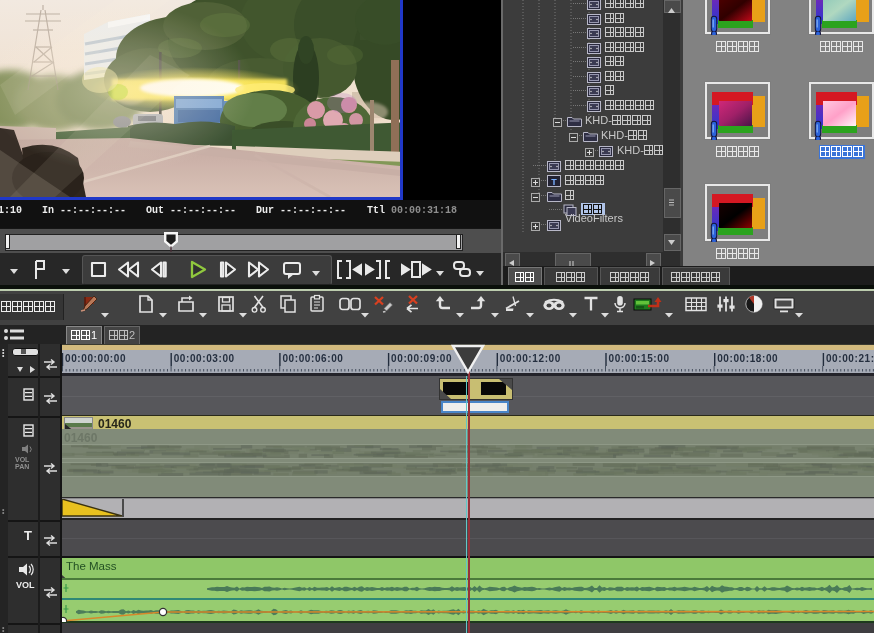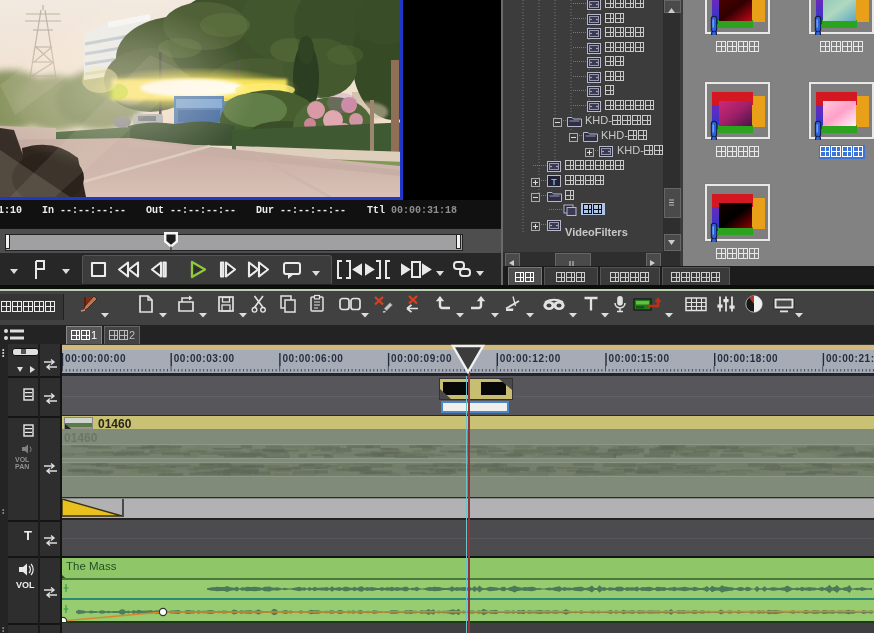--- a/index.html
+++ b/index.html
@@ -393,21 +393,21 @@
             <rect x="0.5" y="0.5" width="8" height="8" fill="#3c3c3c" stroke="#aaa"></rect>
             <line x1="2" y1="4.5" x2="7" y2="4.5" stroke="#ddd"></line>
             <line x1="4.5" y1="2" x2="4.5" y2="7" stroke="#ddd"></line>
           </svg></div>
         <div class="abs" style="left: 44px; top: 219px;"><svg width="14" height="12" viewBox="0 0 14 12">
             <rect x="0.5" y="1.5" width="13" height="10" fill="#2a2a3e" stroke="#b8b8c8"></rect>
             <rect x="2.5" y="3.5" width="9" height="6" fill="#3a3a52" stroke="#9898b0"></rect>
             <circle cx="4" cy="6.5" r="0.8" fill="#ccc"></circle>
             <circle cx="10" cy="6.5" r="0.8" fill="#ccc"></circle>
           </svg></div>
-        <div class="abs" style="left: 62px; top: 226px; white-space: nowrap; font-weight: bold;">VideoFilters</div>
+        <div class="abs" style="left: 62px; top: 212px; white-space: nowrap;">VideoFilters</div>
       </div>
 
   <div class="abs" style="left:160px;top:0;width:17px;height:252px;background:#2e2e2e">
     <div class="abs" style="left:1px;top:0;width:15px;height:11px;background:#4a4a4a;border:1px solid #666"><svg width="13" height="9">
             <polygon points="6.5,2 10,7 3,7" fill="#ccc"></polygon>
           </svg></div>
     <div class="abs" style="left:1px;top:188px;width:15px;height:28px;background:#4a4a4a;border:1px solid #666"><svg width="13" height="26">
             <path d="M4 11 L9 11 M4 13.5 L9 13.5 M4 16 L9 16" stroke="#bbb" stroke-width="1"></path>
           </svg></div>
     <div class="abs" style="left:1px;top:234px;width:15px;height:15px;background:#4a4a4a;border:1px solid #666"><svg width="13" height="13">

